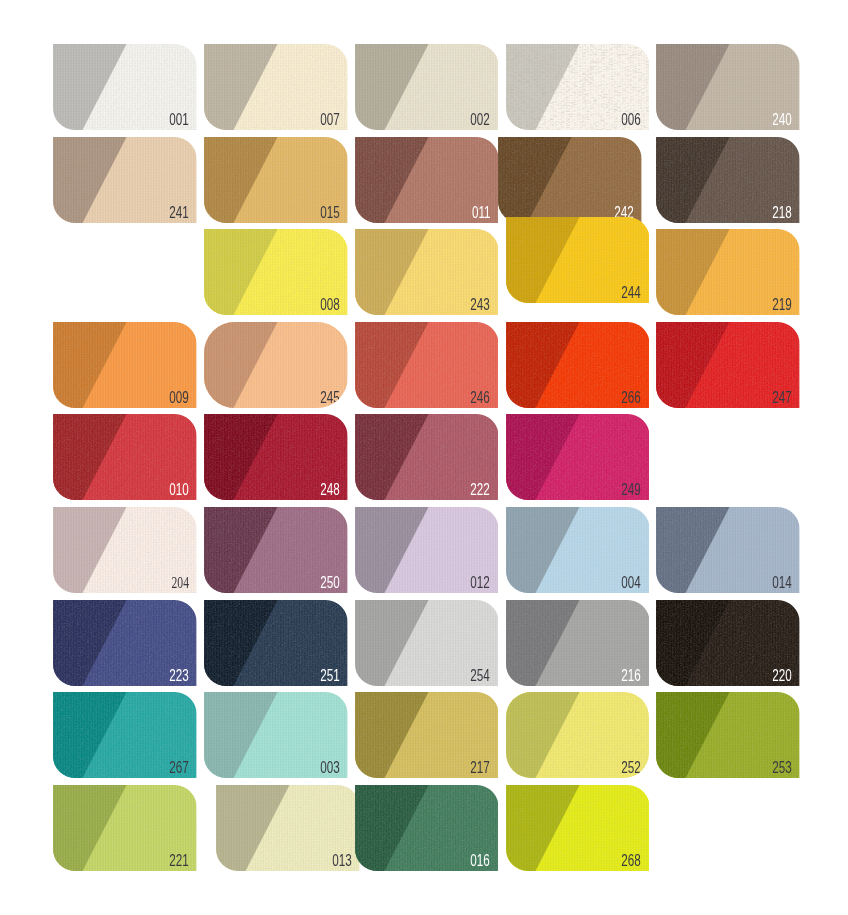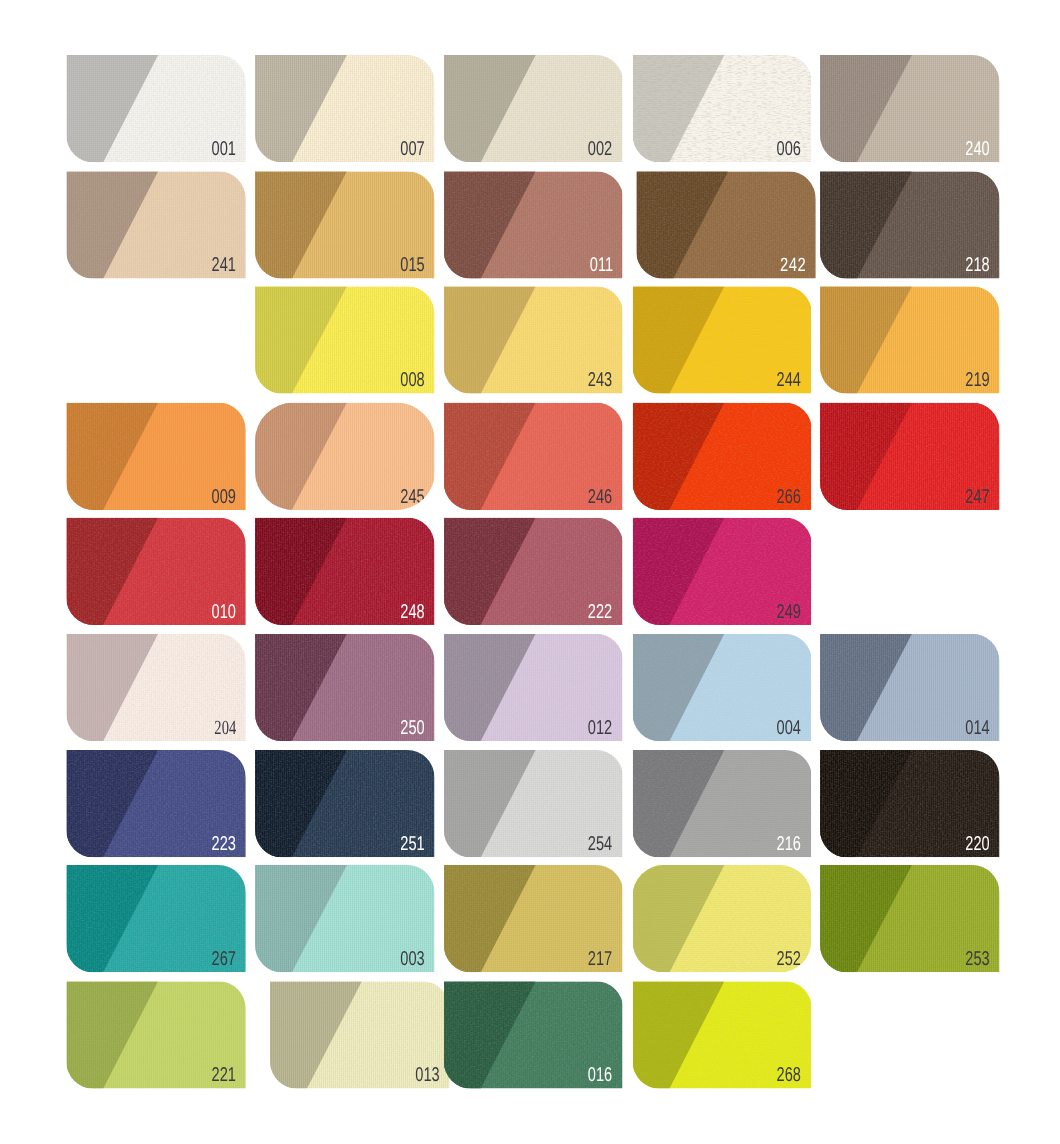--- a/index.html
+++ b/index.html
@@ -170,21 +170,21 @@
   </defs>
   <g clip-path="url(#c7)">
     <rect x="0" y="0" width="143.6" height="86" fill="#b47867"></rect>
     <path d="M 0 0 L 73.5 0 L 29.5 86 L 0 86 Z" fill="#7e4c41"></path>
     <rect x="0" y="0" width="143.6" height="86" fill="url(#weave)"></rect>
     <rect x="0" y="0" width="143.6" height="86" filter="url(#grain)" opacity="0.45"></rect>
   </g>
 </svg>
       <div class="code" style="color: rgb(255, 255, 255);">011</div>
     </div>
-    <div class="swatch" style="left: 509px; top: 136.6px; font-family: Liberation Mono, monospace;">
+    <div class="swatch" style="left: 498px; top: 136.6px;">
 <svg width="143.6" height="86" viewBox="0 0 143.6 86">
   <defs>
     <clipPath id="c8">
       <path d="M 0 0 H 121.6 A 22 22 0 0 1 143.6 22 V 86 H 22 A 22 22 0 0 1 0 64 Z"></path>
     </clipPath>
   </defs>
   <g clip-path="url(#c8)">
     <rect x="0" y="0" width="143.6" height="86" fill="#956c41"></rect>
     <path d="M 0 0 L 73.5 0 L 29.5 86 L 0 86 Z" fill="#684825"></path>
     <rect x="0" y="0" width="143.6" height="86" fill="url(#weave)"></rect>
@@ -234,21 +234,21 @@
   </defs>
   <g clip-path="url(#c12)">
     <rect x="0" y="0" width="143.6" height="86" fill="#ffde6f"></rect>
     <path d="M 0 0 L 73.5 0 L 29.5 86 L 0 86 Z" fill="#d0af56"></path>
     <rect x="0" y="0" width="143.6" height="86" fill="url(#weave)"></rect>
     <rect x="0" y="0" width="143.6" height="86" filter="url(#grain)" opacity="0.45"></rect>
   </g>
 </svg>
       <div class="code" style="color: rgb(58, 58, 64);">243</div>
     </div>
-    <div class="swatch" style="left: 505.5px; top: 229px; text-align: right;">
+    <div class="swatch" style="left: 505.5px; top: 217px; text-align: right;">
 <svg width="143.6" height="86" viewBox="0 0 143.6 86">
   <defs>
     <clipPath id="c13">
       <path d="M 0 0 H 121.6 A 22 22 0 0 1 143.6 22 V 86 H 22 A 22 22 0 0 1 0 64 Z"></path>
     </clipPath>
   </defs>
   <g clip-path="url(#c13)">
     <rect x="0" y="0" width="143.6" height="86" fill="#ffcc14"></rect>
     <path d="M 0 0 L 73.5 0 L 29.5 86 L 0 86 Z" fill="#d4a609"></path>
     <rect x="0" y="0" width="143.6" height="86" fill="url(#weave)"></rect>

